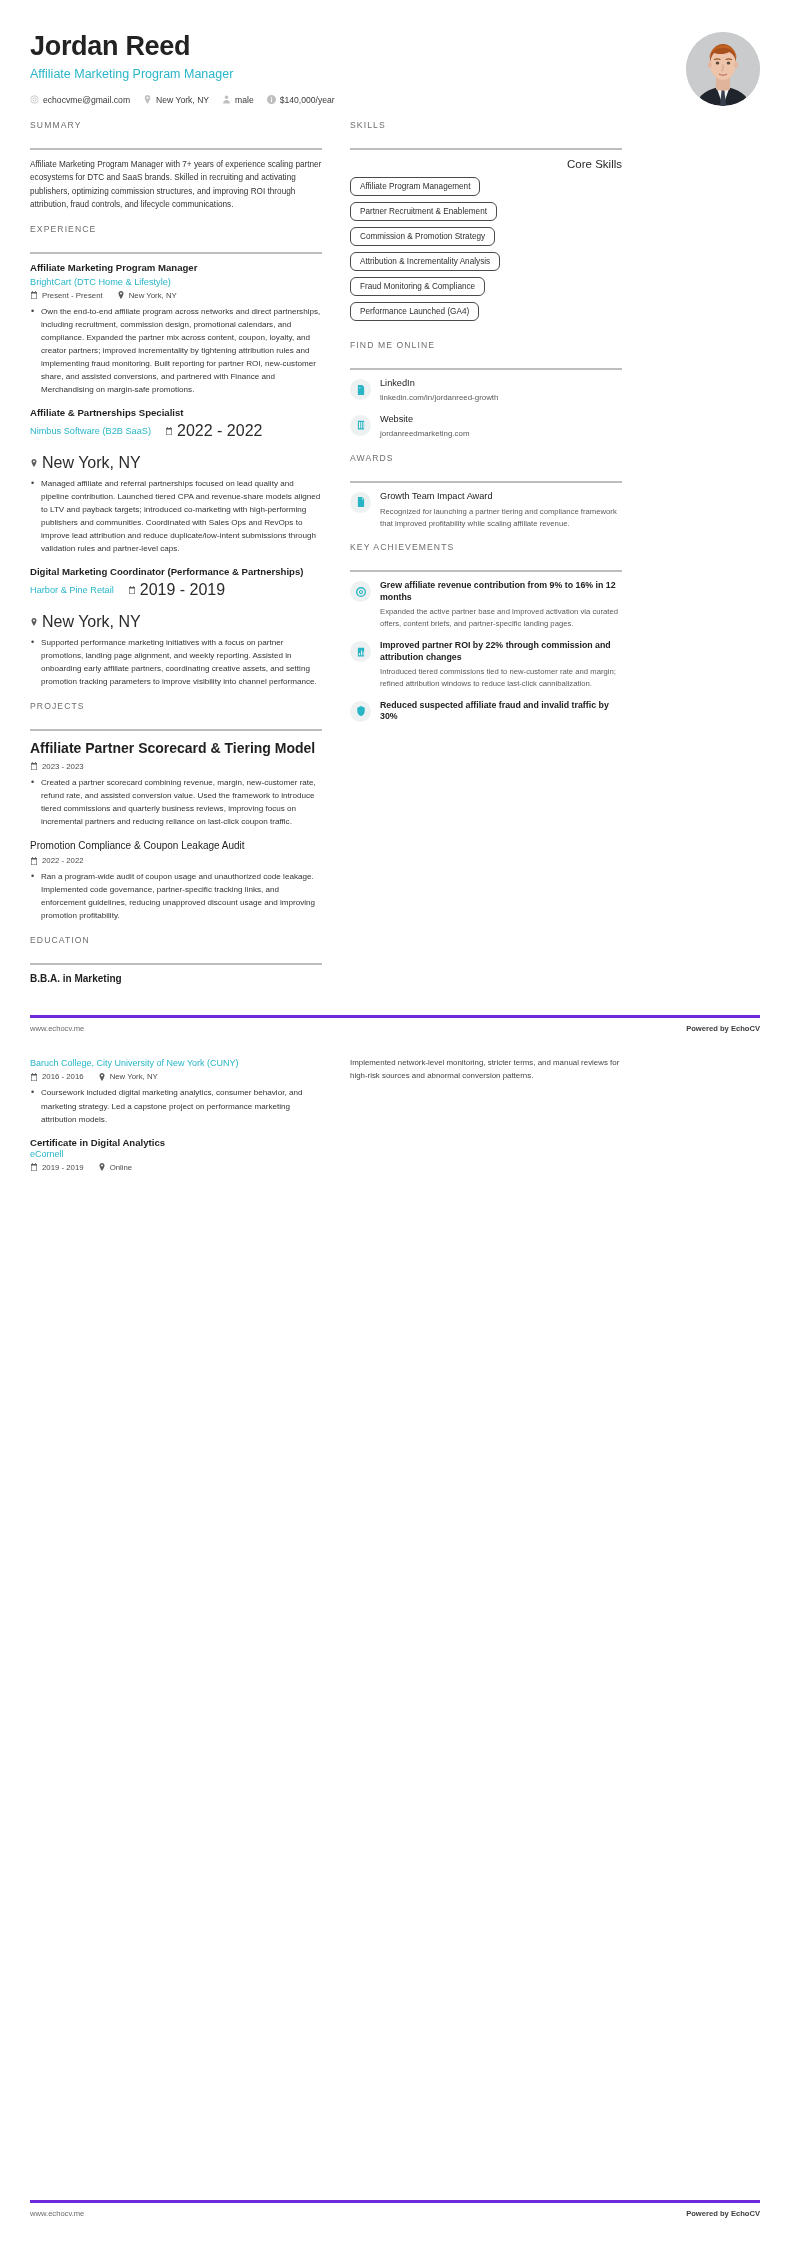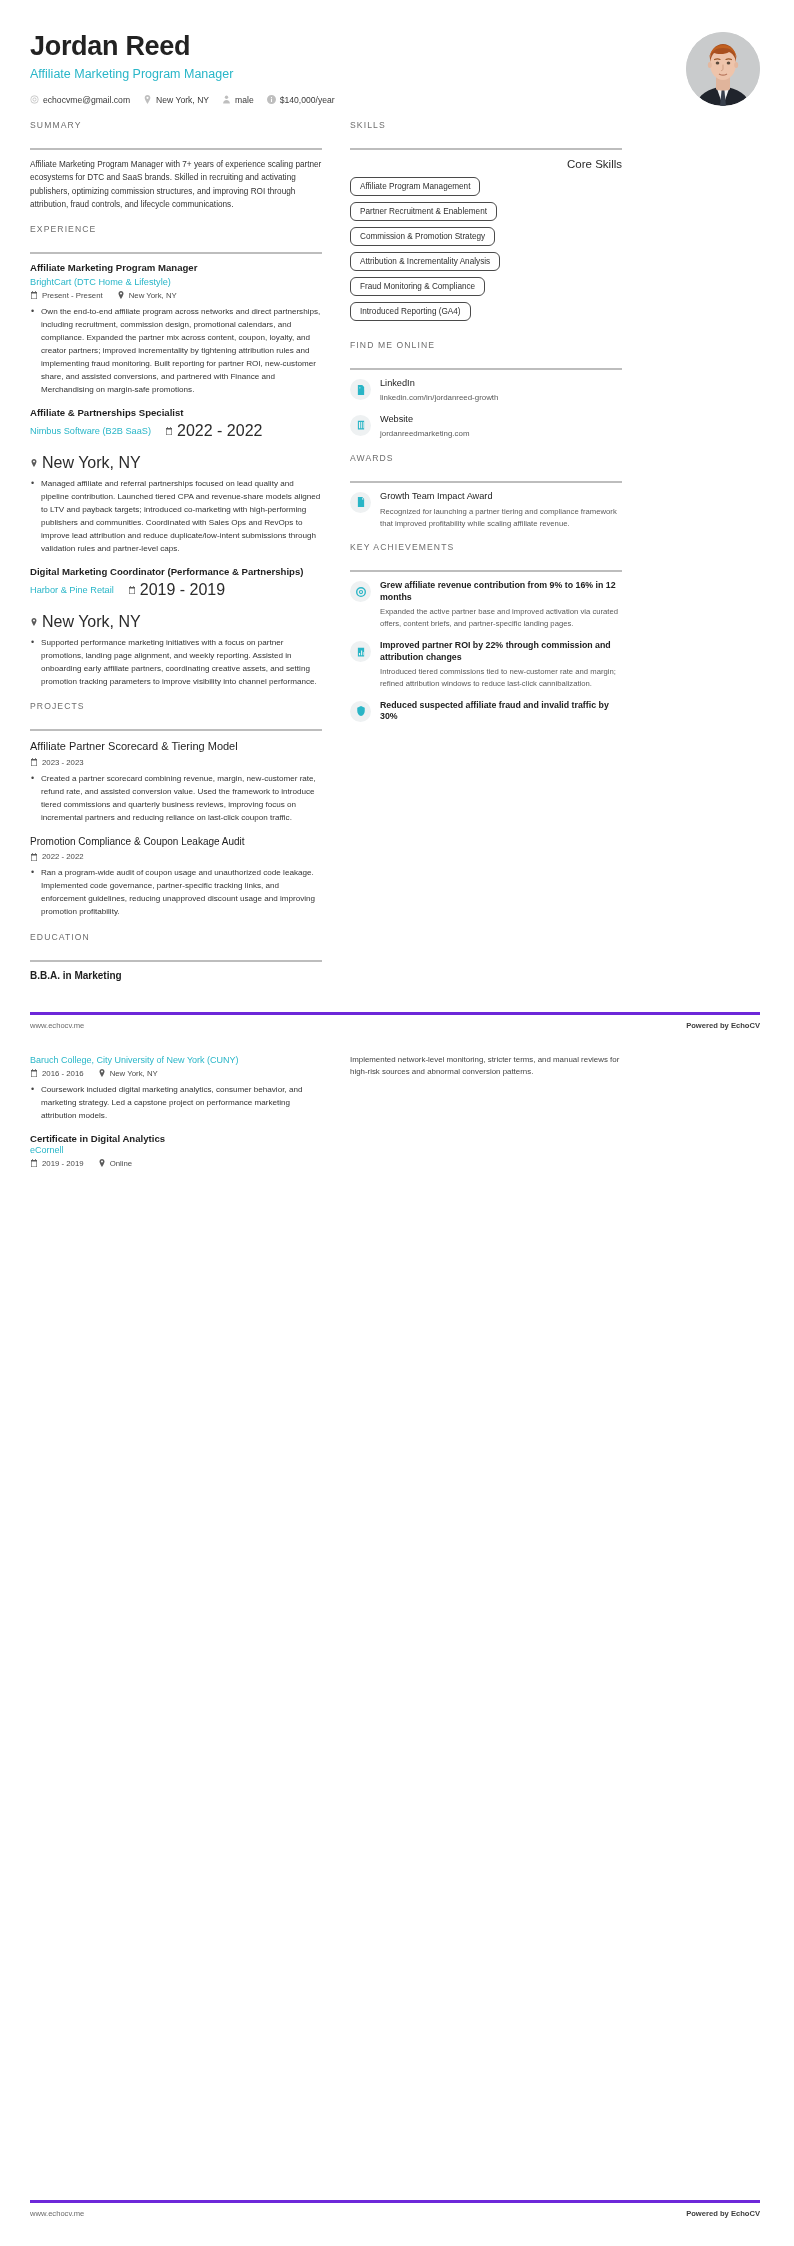--- a/index.html
+++ b/index.html
@@ -404,21 +404,21 @@
             <li>Supported performance marketing initiatives with a focus on partner promotions, landing page alignment, and weekly reporting. Assisted in onboarding early affiliate partners, coordinating creative assets, and setting promotion tracking parameters to improve visibility into channel performance.</li>
           </ul>
         </div>
       </div>
 
       <div class="section">
         <div class="sec-title">PROJECTS</div>
         <div class="sec-rule"></div>
 
         <div class="entry">
-          <div class="entry-title" style="font-weight:normal;font-size:11px">Affiliate Partner Scorecard &amp; Tiering Model</div>
+          <div class="entry-title" style="font-weight:bold;font-size:14px">Affiliate Partner Scorecard &amp; Tiering Model</div>
           <div class="entry-meta">
             <span class="meta-piece">
               <svg viewBox="0 0 16 16">
                   <path d="M4 0v2H2v14h12V2h-2V0h-1.5v2h-5V0zM3.2 5h9.6v9.8H3.2z"></path>
                 </svg>
               <span>2023 - 2023</span>
             </span>
           </div>
           <ul class="bullets">
             <li>Created a partner scorecard combining revenue, margin, new-customer rate, refund rate, and assisted conversion value. Used the framework to introduce tiered commissions and quarterly business reviews, improving focus on incremental partners and reducing reliance on last-click coupon traffic.</li>
@@ -454,21 +454,21 @@
       <div class="section">
         <div class="sec-title">SKILLS</div>
         <div class="sec-rule"></div>
         <div class="skills-group-title">Core Skills</div>
         <div class="skills-list">
           <span class="skill-chip">Affiliate Program Management</span>
           <span class="skill-chip">Partner Recruitment &amp; Enablement</span>
           <span class="skill-chip">Commission &amp; Promotion Strategy</span>
           <span class="skill-chip">Attribution &amp; Incrementality Analysis</span>
           <span class="skill-chip">Fraud Monitoring &amp; Compliance</span>
-          <span class="skill-chip">Introduced Reporting (GA4)</span>
+          <span class="skill-chip">Performance Launched (GA4)</span>
         </div>
       </div>
 
 
       <div class="section">
         <div class="sec-title">FIND ME ONLINE</div>
         <div class="sec-rule"></div>
 
         <div class="icon-item">
           <span class="icon-badge">

